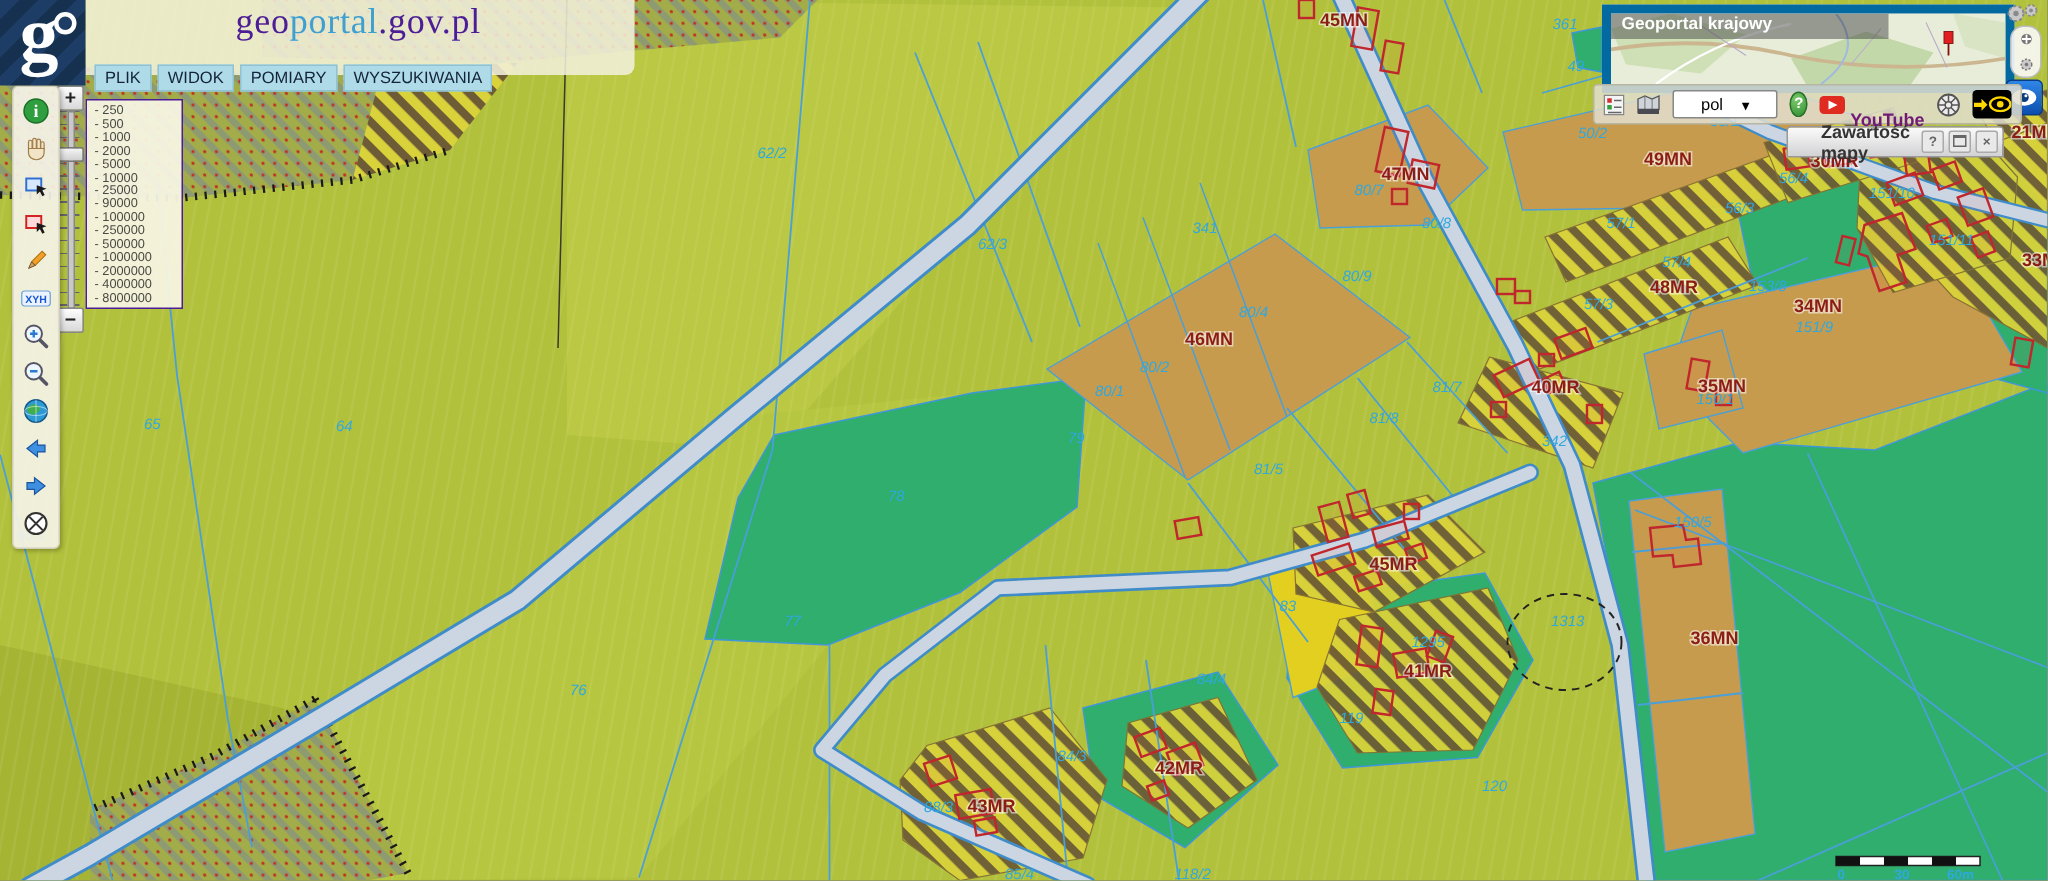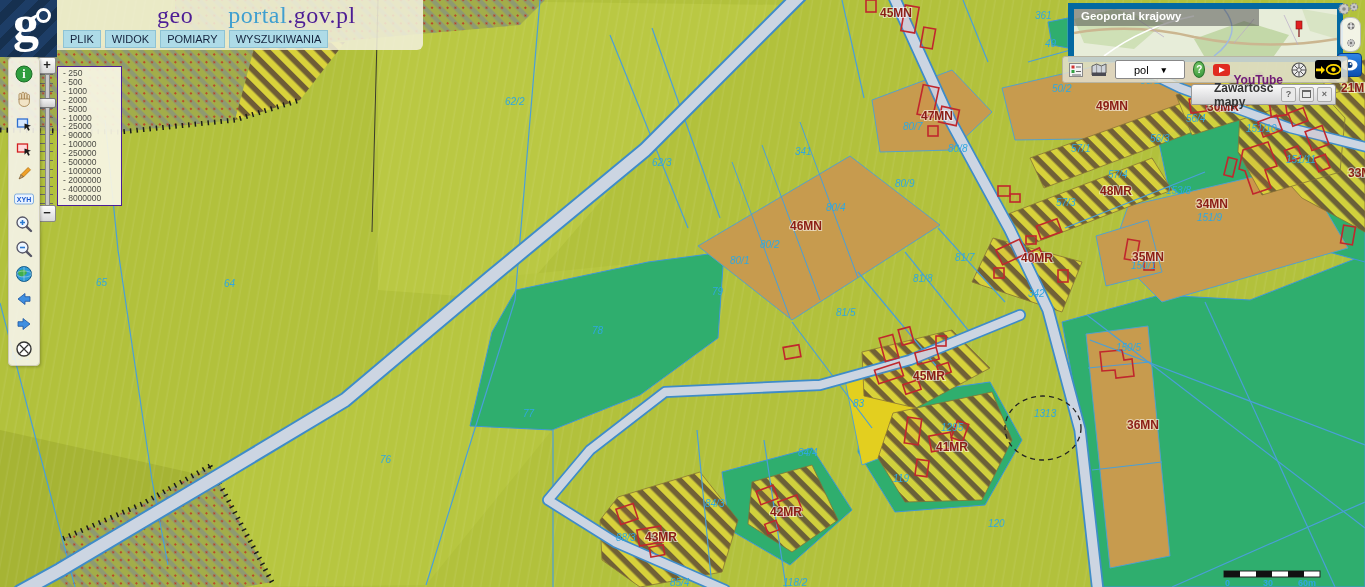--- a/index.html
+++ b/index.html
@@ -10,23 +10,23 @@
   .plab{font:italic 10px "Liberation Sans",sans-serif;fill:#2fa8e0;}
   .sblab{font:bold 9px "Liberation Sans",sans-serif;fill:#2fa8e0;}
   .bld rect,.bld path{fill:rgba(255,80,60,.07);stroke:#c0272d;stroke-width:1.6px;}
   
   #logo{position:absolute;left:0;top:0;width:57px;height:57px;background:repeating-linear-gradient(135deg,#1d3d66 0 9px,#16304f 9px 18px);z-index:30;}
   #logo .g{position:absolute;left:13px;top:-6px;color:#fff;font:bold 52px "Liberation Serif",serif;}
   #logo .dot{position:absolute;left:36px;top:8px;width:9px;height:9px;border:3px solid #fff;border-radius:50%;}
   #hdr{position:absolute;left:57px;top:0;width:366px;height:50px;background:rgba(242,240,219,.87);z-index:29;border-radius:0 0 6px 0;}
   #hdr-title{position:absolute;left:100px;top:2px;font:24px "Liberation Serif",serif;letter-spacing:.5px;}
   #hdr-title .t1,#hdr-title .t3{color:#4c1d95;}
-  #hdr-title .t2{color:#3f9fd0;margin-left:35px;}
+  #hdr-title .t2{color:#3f9fd0;}
   #menu-row{position:absolute;left:6px;top:30px;display:flex;gap:4px;}
-  #menu-row button{background:#aedbe7;border:1px solid #8fc3d4;color:#14233d;font:11px "Liberation Sans",sans-serif;padding:2px 6px;cursor:pointer;white-space:nowrap;}
+  #menu-row button{background:#aedbe7;border:1px solid #8fc3d4;color:#14233d;font:11px "Liberation Sans",sans-serif;padding:2px 6px;cursor:pointer;white-space:nowrap;margin-top:13px;}
   
   #ltools{position:absolute;left:8px;top:57px;width:30px;background:rgba(245,243,232,.92);border:1px solid #cfccb8;border-radius:4px;box-shadow:1px 1px 3px rgba(0,0,0,.25);display:flex;flex-direction:column;align-items:center;padding:5px 0;gap:3px;z-index:28;}
   .tbtn{width:24px;height:22px;display:flex;align-items:center;justify-content:center;cursor:pointer;border-radius:3px;}
   
   #slider{position:absolute;left:37px;top:57px;width:20px;z-index:27;}
   .sl-btn{position:absolute;left:1px;width:16px;height:15px;background:linear-gradient(#fdfdfd,#d8d8d8);border:1px solid #888;font:bold 13px "Liberation Sans",sans-serif;color:#222;text-align:center;line-height:14px;cursor:pointer;border-radius:2px;}
   #sl-track{position:absolute;left:8px;top:17px;width:3px;height:130px;background:#c9c9c9;border:1px solid #888;}
   #sl-ticks{position:absolute;left:3px;top:17px;width:13px;height:130px;background:repeating-linear-gradient(180deg,#666 0 1px,transparent 1px 8.6px);}
   #sl-handle{position:absolute;left:1px;top:41px;width:16px;height:8px;background:linear-gradient(#f5f5f5,#cfcfcf);border:1px solid #777;border-radius:2px;cursor:grab;}
   

